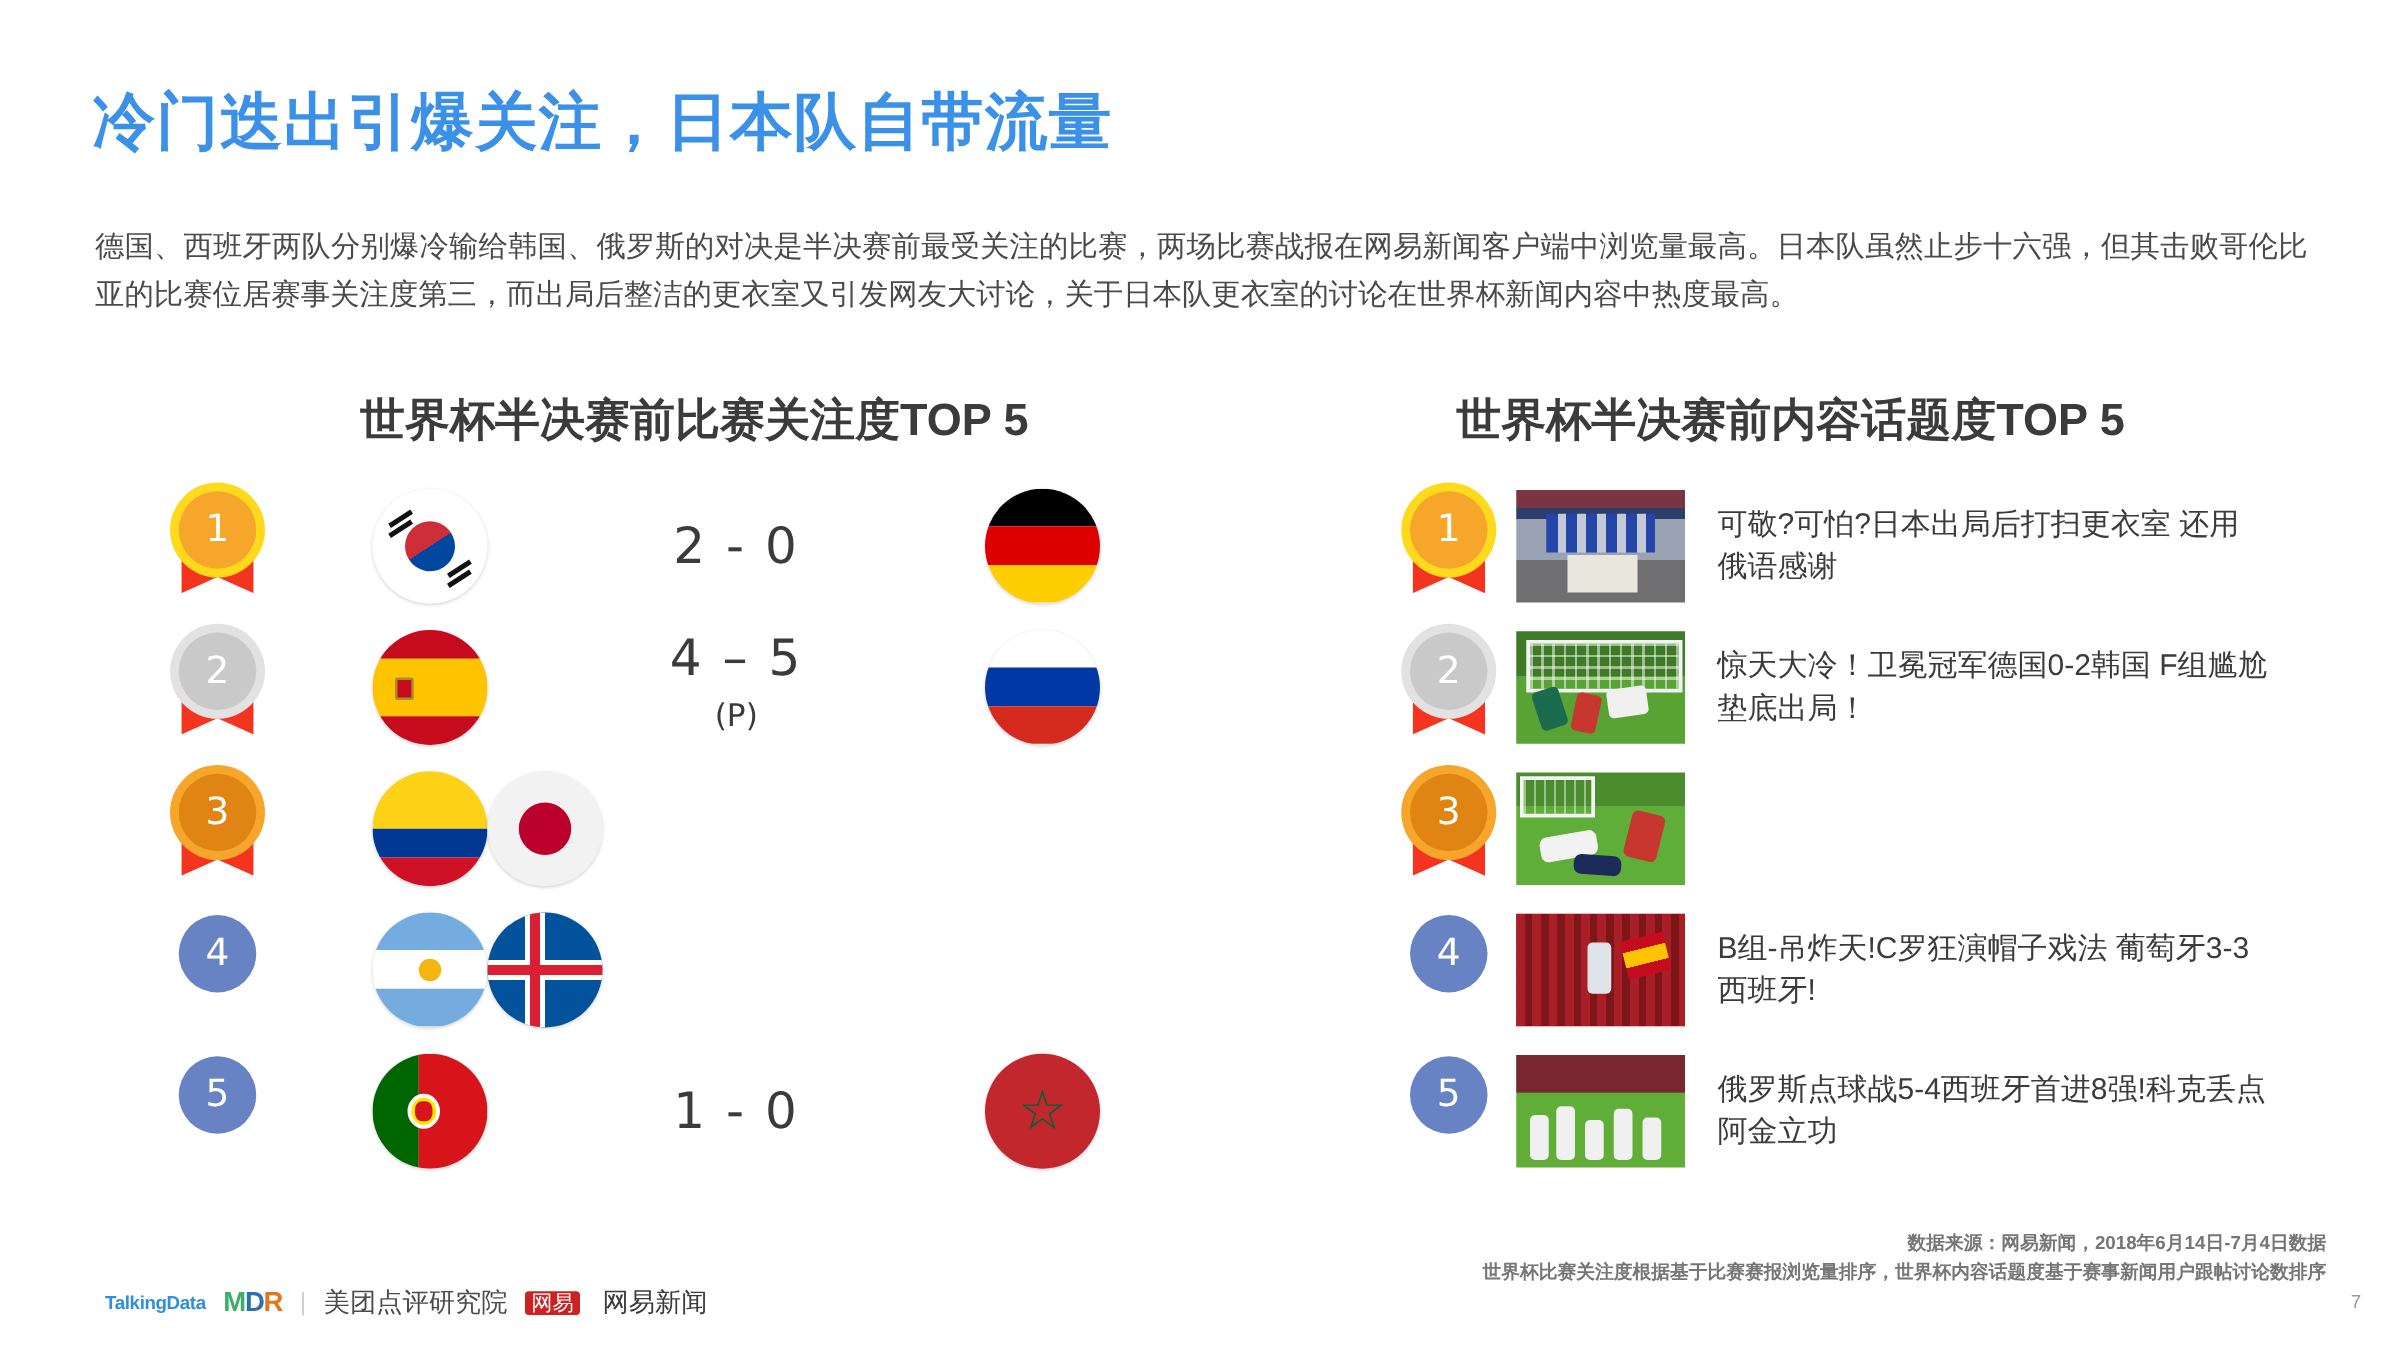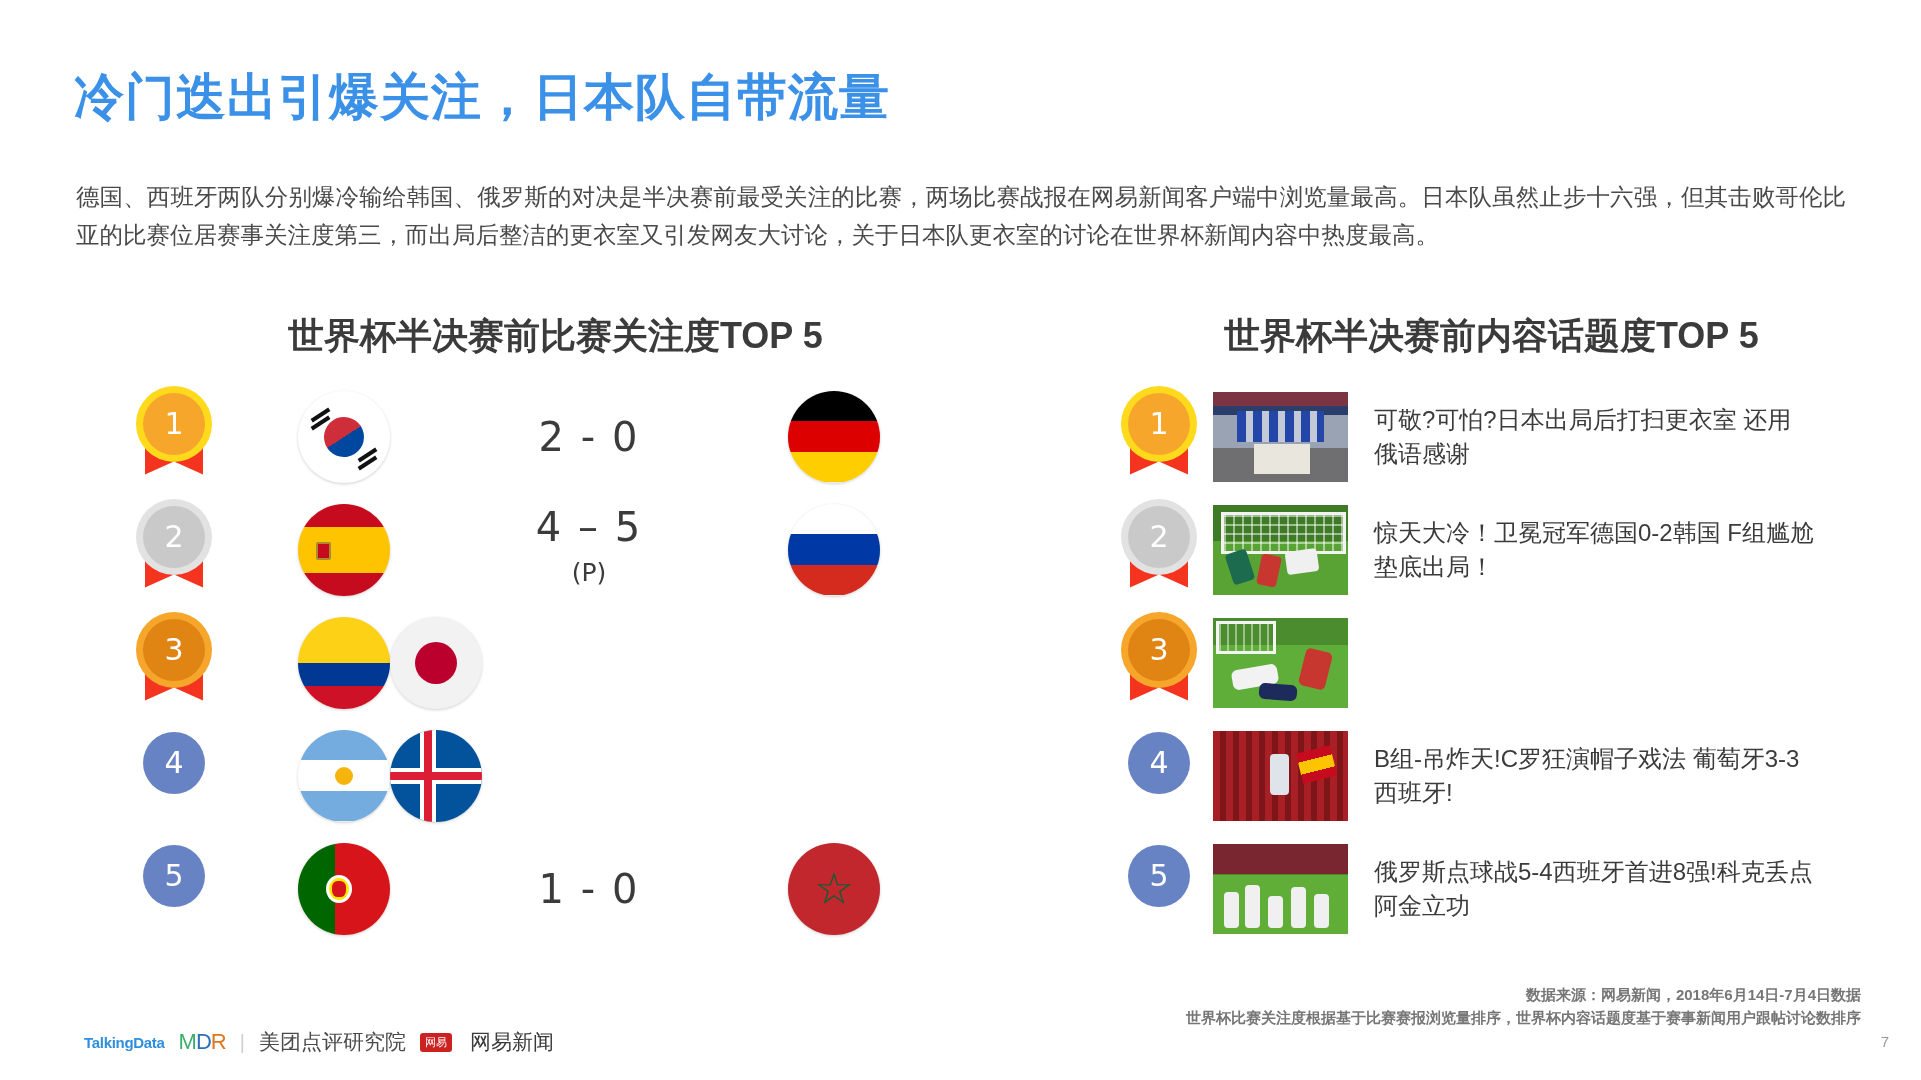--- a/index.html
+++ b/index.html
@@ -23,21 +23,21 @@
     font-size:23.5px; line-height:38px; color:#4a4a4a;
     text-align:justify;
   }
 
   
   .section-heading {
     position:absolute; font-size:36px; font-weight:bold;
     color:#3b3b3b; white-space:nowrap;
   }
   #heading-left  { left:288px; top:312px; }
-  #heading-right { left:1224px; top:312px; }
+  #heading-right { left:1165px; top:312px; }
 
   
   #match-column { position:absolute; left:120px; top:380px; width:790px; }
   #topic-column { position:absolute; left:1105px; top:380px; width:710px; }
 
   .match-row {
     display:flex; align-items:center; height:113px; width:100%;
   }
   .topic-row {
     display:flex; align-items:center; height:113px; width:100%;
@@ -210,25 +210,25 @@
     font-size:15px; line-height:23px; color:#767676;font-weight:bold;
   }
   #page-number {
     position:absolute; right:32px; top:1033px; font-size:15px; color:#9a9a9a;
   }
   #footer-logos {
     position:absolute; left:84px; top:1028px;
     display:flex; align-items:center; gap:14px;
   }
   .logo-td { font-size:15px; font-weight:bold; color:#2f8fdd; letter-spacing:-0.3px; }
-  .logo-mdr { font-size:22px; font-weight:normal; letter-spacing:-1px; }
+  .logo-mdr { font-size:22px; font-weight:bold; letter-spacing:-1px; }
   .logo-mdr .m { color:#3aae6b; } .logo-mdr .d { color:#2b6fb5; } .logo-mdr .r { color:#e0761f; }
   .logo-sep { color:#cfcfcf; font-size:20px; }
   .logo-cn { font-size:21px; color:#4b4b4b; }
-  .logo-badge { background:#cc2222; color:#fff; font-size:11px; padding:4px 5px;
+  .logo-badge { background:#cc2222; color:#fff; font-size:17px; padding:4px 5px;
                 border-radius:3px; line-height:11px; text-align:center; }
   .logo-netease { font-size:21px; color:#3b3b3b; margin-left:4px; }
 </style>
 </head>
 <body>
 
 <div id="slide-title">冷门迭出引爆关注，日本队自带流量</div>
 <div id="intro-paragraph">德国、西班牙两队分别爆冷输给韩国、俄罗斯的对决是半决赛前最受关注的比赛，两场比赛战报在网易新闻客户端中浏览量最高。日本队虽然止步十六强，但其击败哥伦比亚的比赛位居赛事关注度第三，而出局后整洁的更衣室又引发网友大讨论，关于日本队更衣室的讨论在世界杯新闻内容中热度最高。</div>
 
 <div class="section-heading" id="heading-left">世界杯半决赛前比赛关注度TOP 5</div>

